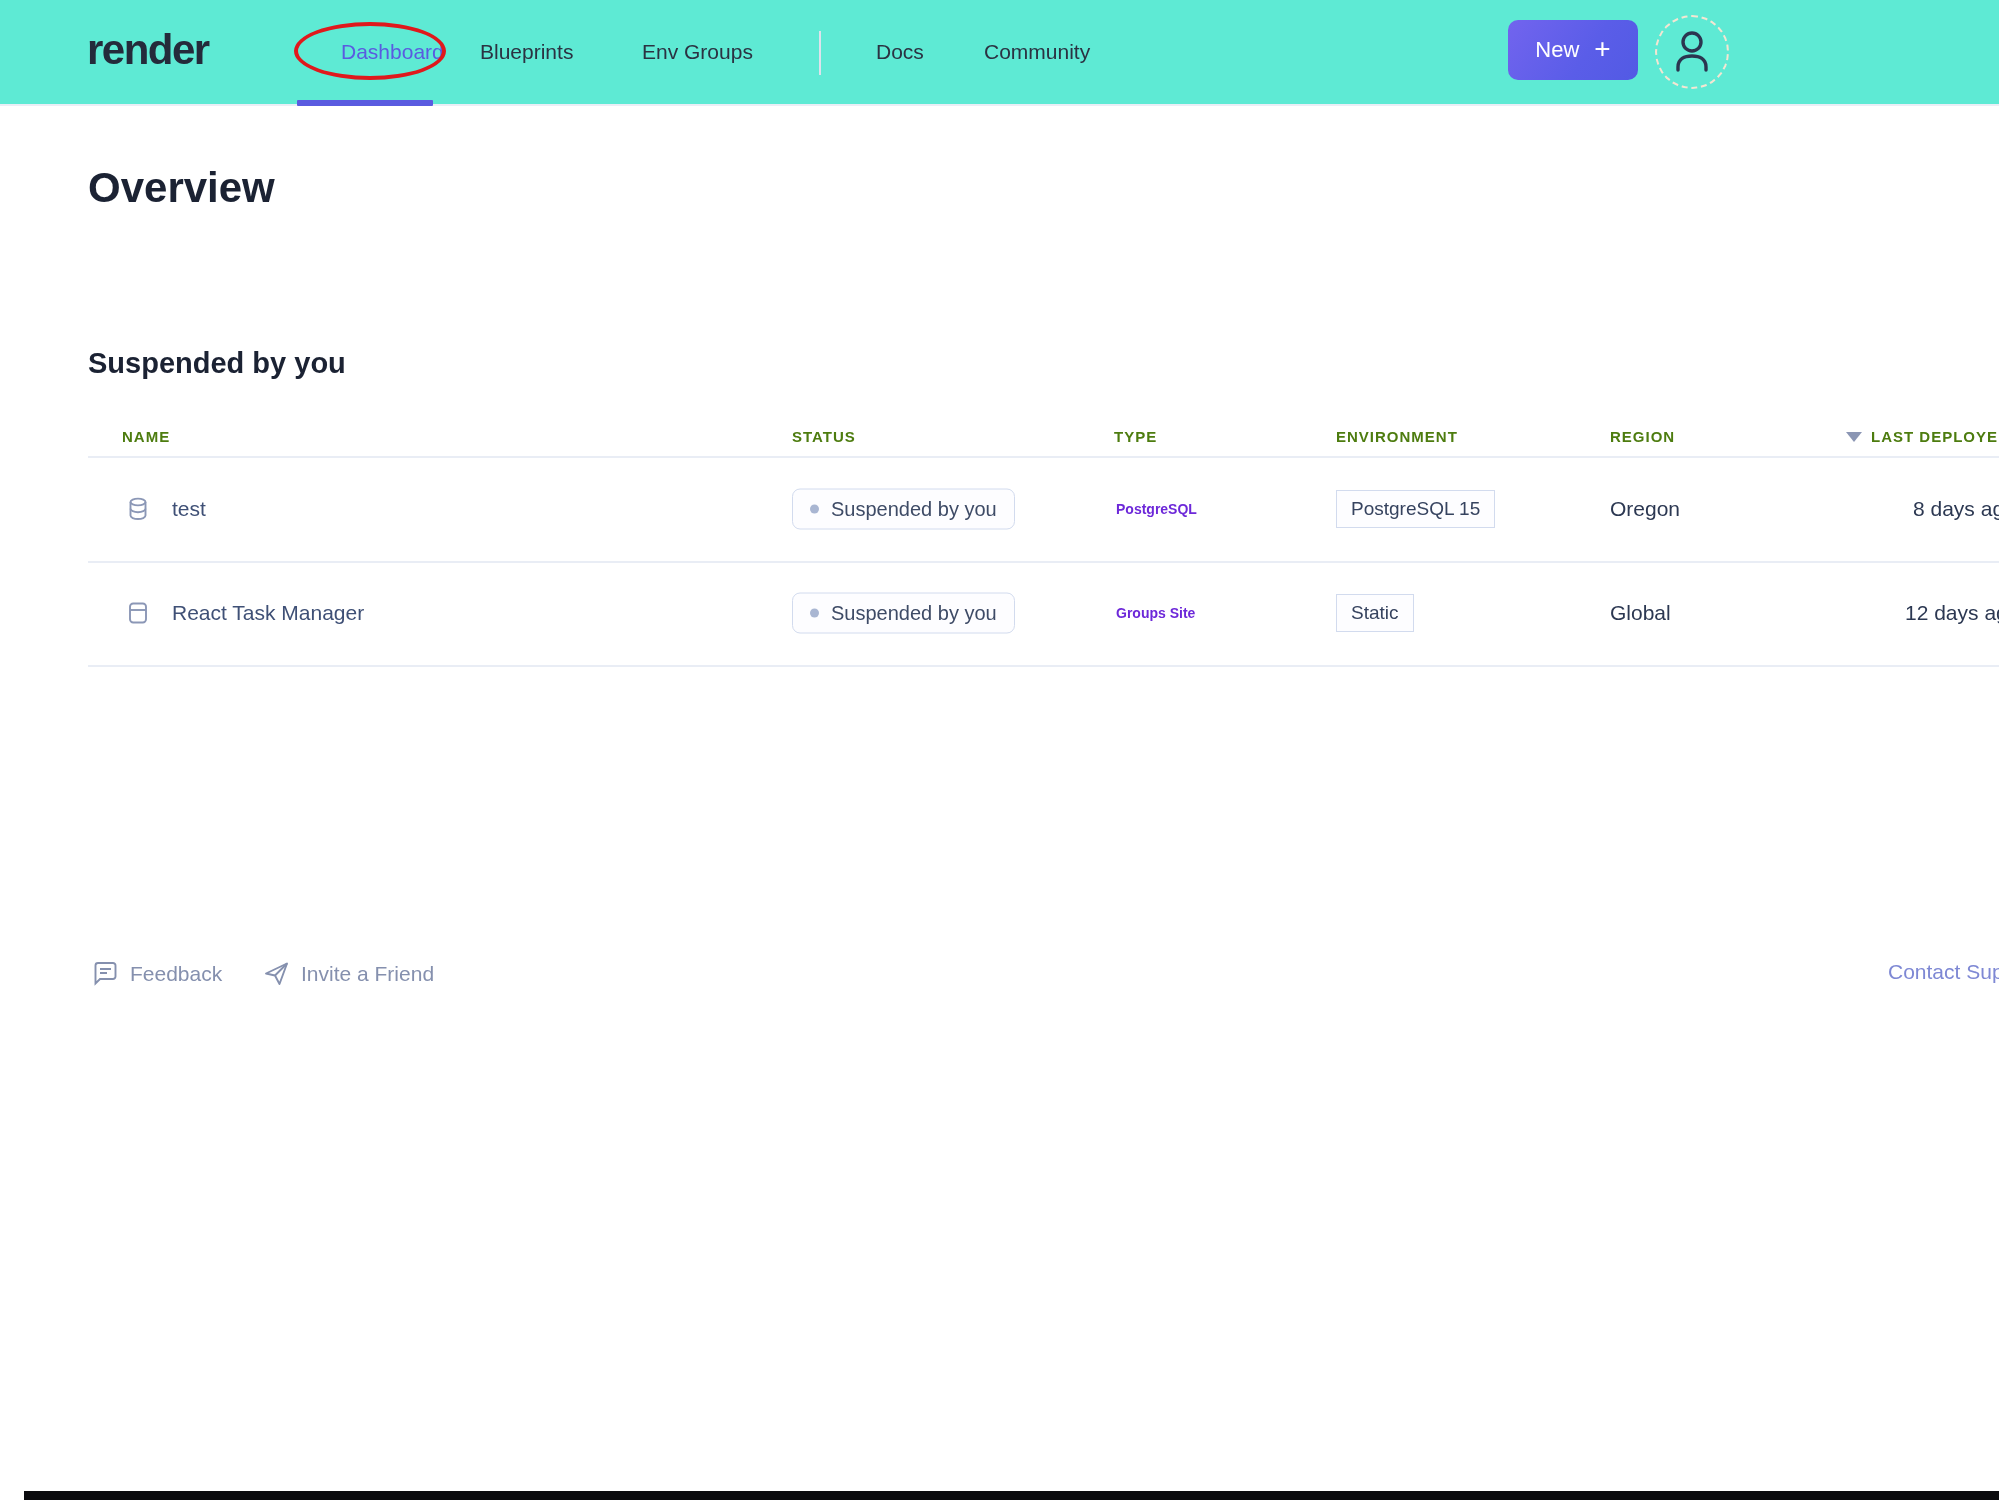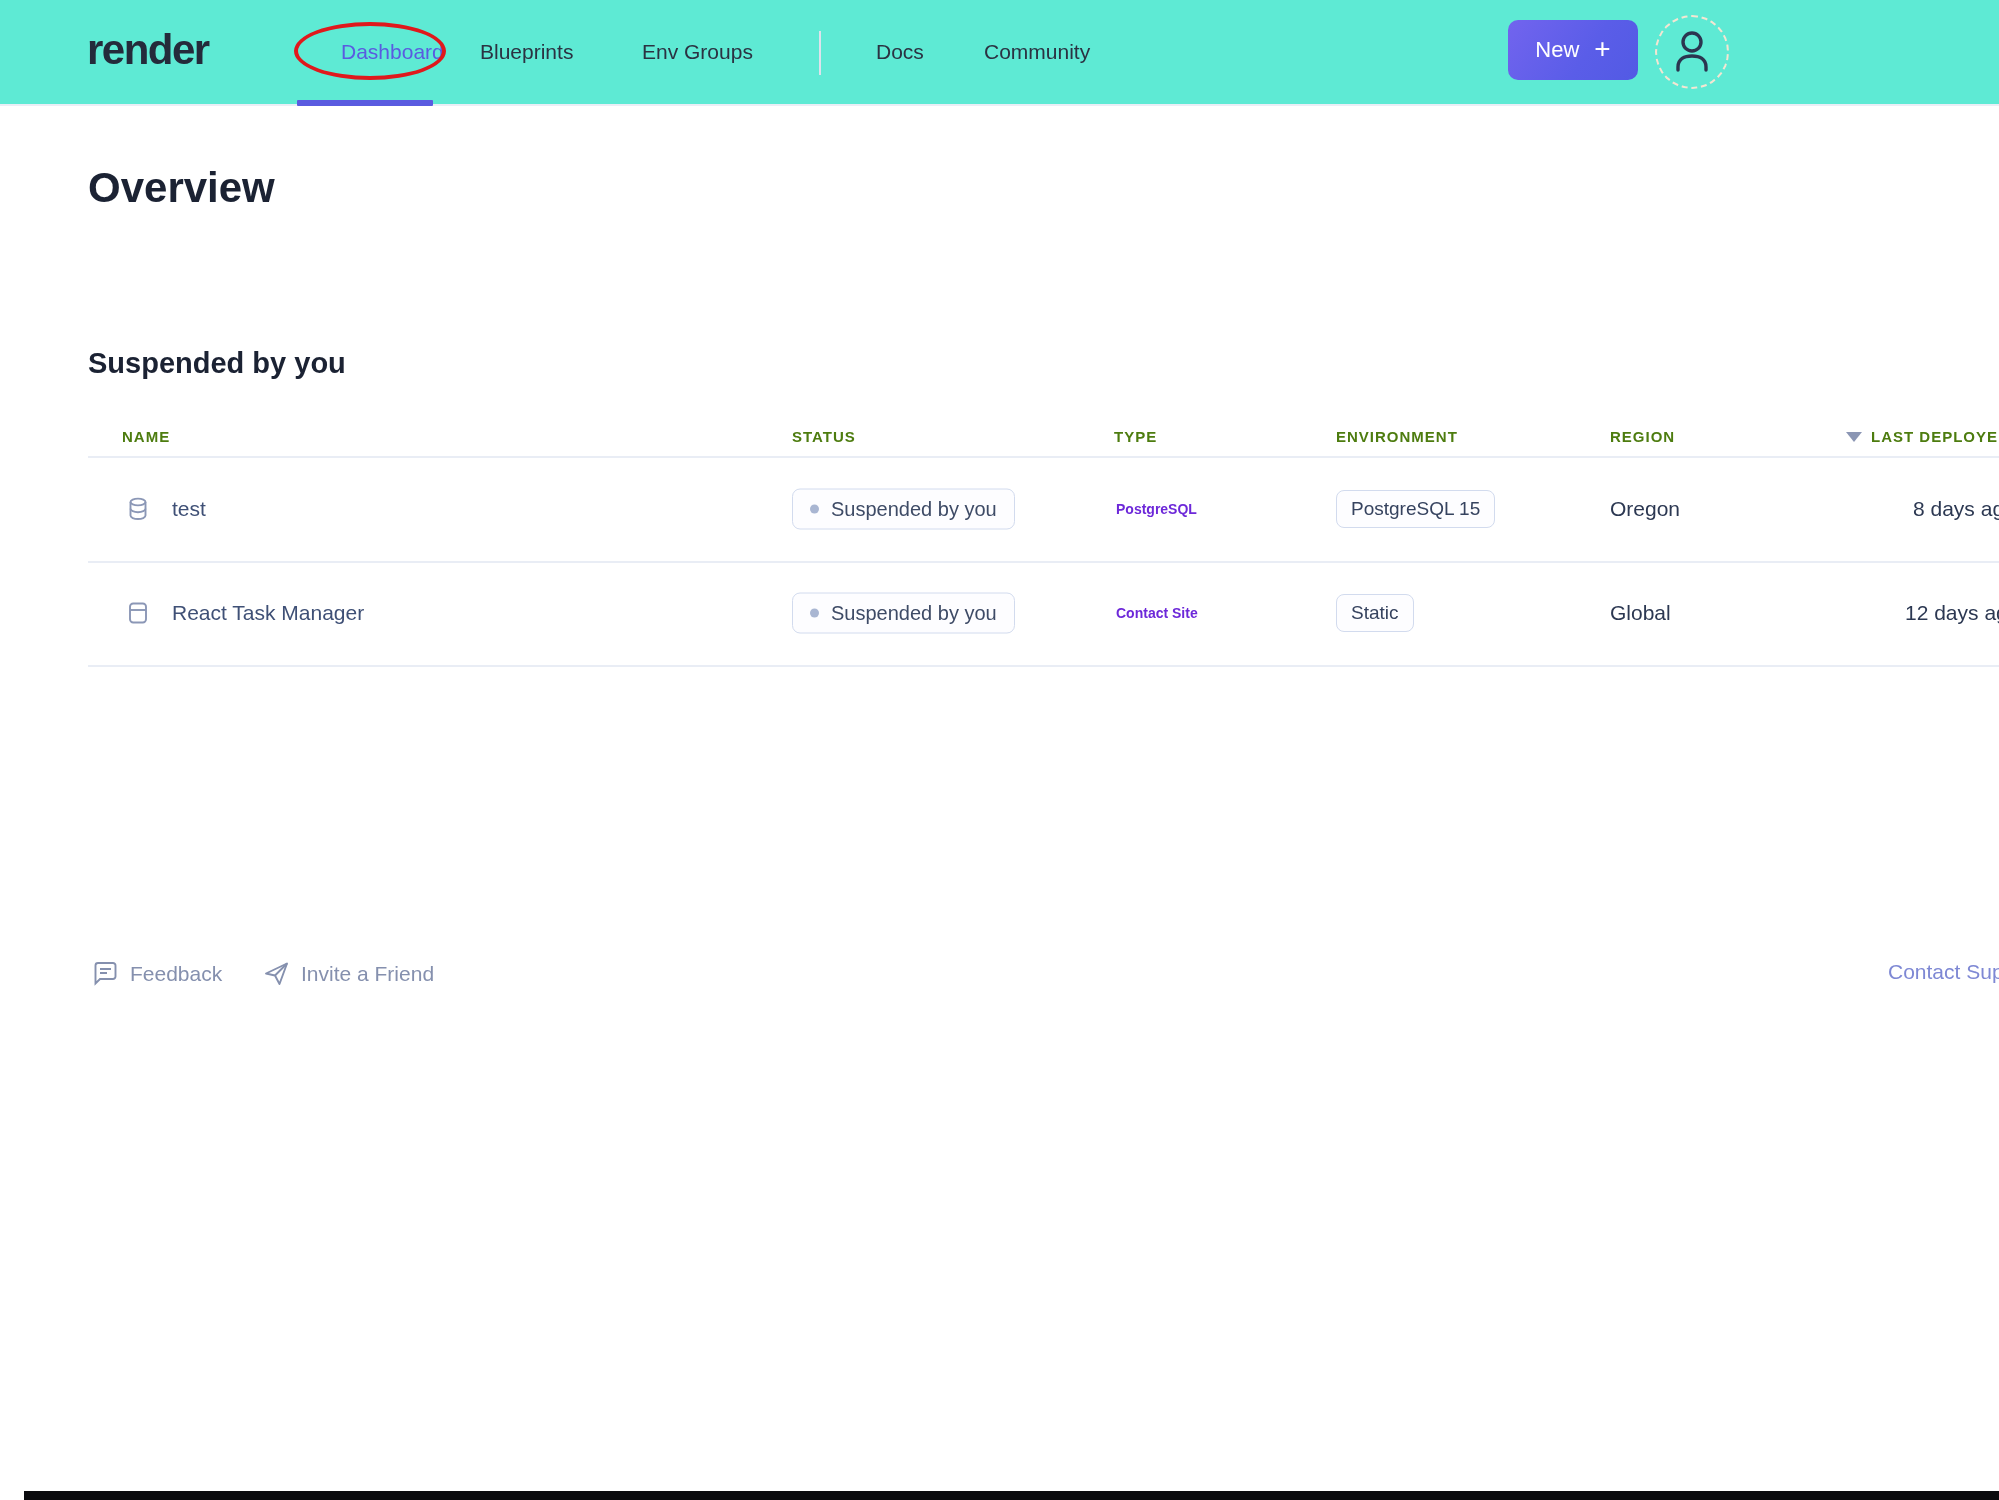--- a/index.html
+++ b/index.html
@@ -58,21 +58,21 @@
   .c-type { left:1116px; font-size:14px; color:#6d28d9;font-weight:bold; }
   .c-env { left:1336px; }
   .c-region { left:1610px; font-size:21px; color:#2c3852; }
   .c-deploy { font-size:21px; color:#2c3852; }
   .trow1 .c-deploy { left:1913px; } .trow2 .c-deploy { left:1905px; }
 
   .status-badge { display:inline-flex; align-items:center; gap:12px;
                   border:1.5px solid #d2dbee; border-radius:8px; background:#fdfdff;
                   padding:8px 17px; font-size:20px; color:#3e4b66; }
   .status-dot { width:9px; height:9px; border-radius:50%; background:#a9b6d2; }
-  .env-badge { display:inline-block; border:1.5px solid #d2dbee; border-radius:8px;
+  .env-badge { display:inline-block; border:1.5px solid #d2dbee; border-radius:0;
                background:#fdfdff; padding:7px 14px; font-size:19px; color:#36435f; }
 
   
   .footer-item { position:absolute; top:960px; display:flex; align-items:center; gap:11px;
                  font-size:21px; color:#8590ae; cursor:pointer; white-space:nowrap; }
   .f-feedback { left:92px; } .f-invite { left:263px; }
   .f-contact { left:1888px; color:#7e88d4; }
 
   .bottom-bar { position:absolute; left:24px; top:1491px; width:1975px; height:9px; background:#0b0b0e; }
 
@@ -164,21 +164,21 @@
       <path d="M3 9 h16"></path>
     </svg>
   </span>
   <span class="cell c-name">React Task Manager</span>
   <span class="cell c-status">
     <span class="status-badge">
       <span class="status-dot"></span>
       <span>Suspended by you</span>
     </span>
   </span>
-  <span class="cell c-type">Contact Site</span>
+  <span class="cell c-type">Groups Site</span>
   <span class="cell c-env">
     <span class="env-badge">Static</span>
   </span>
   <span class="cell c-region">Global</span>
   <span class="cell c-deploy">12 days ago</span>
 </div>
 <div class="hline hl-row2"></div>
 
 <div class="footer-item f-feedback">
   <span>

